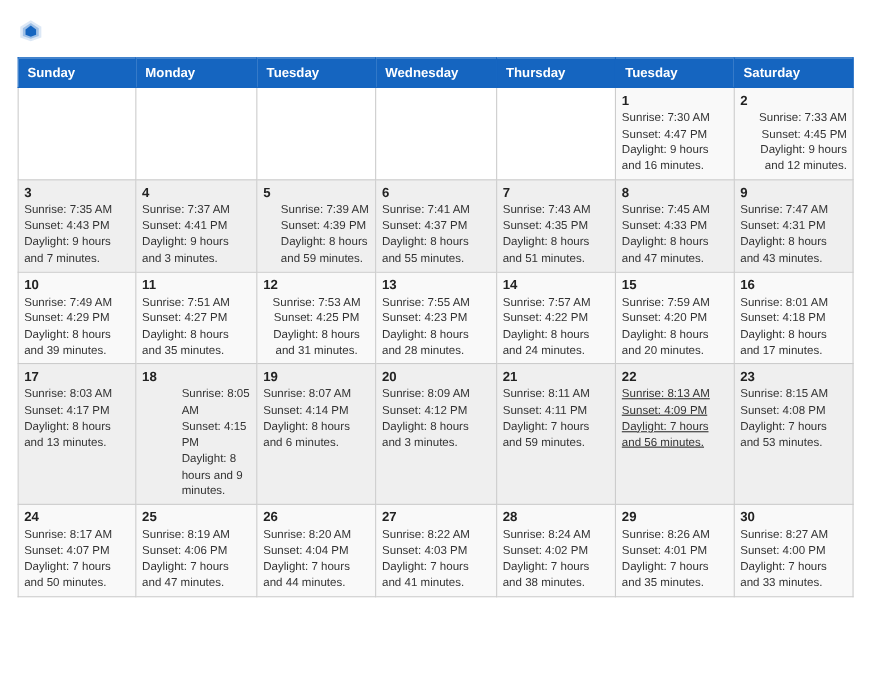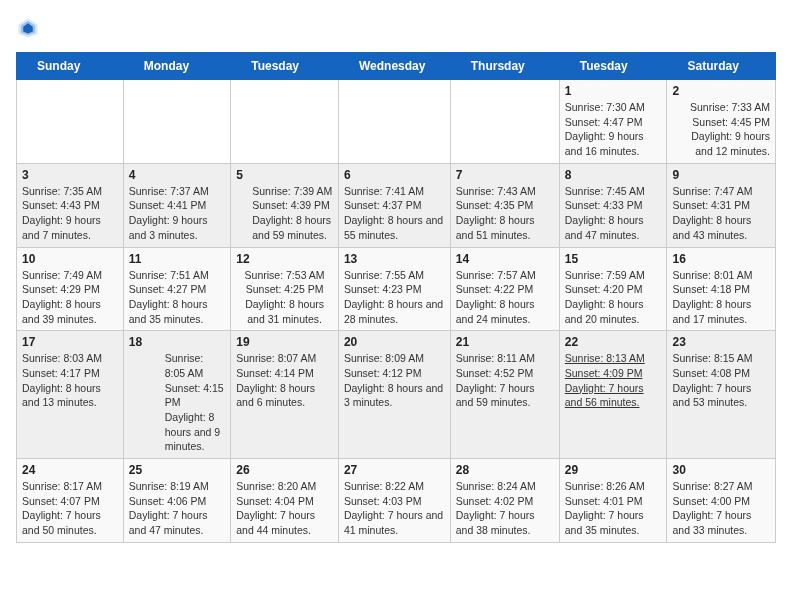--- a/index.html
+++ b/index.html
@@ -43,21 +43,21 @@
       color: #555;
     }
     .calendar {
       width: 100%;
       border-collapse: collapse;
       font-size: 11px;
     }
     .calendar thead th {
       background: #1565c0;
       color: #fff;
-      padding: 6px 20px;
+      padding: 6px 8px;
       text-align: left;
       font-size: 12px;
       font-weight: bold;
       border: 1px solid #1565c0;
     }
     .calendar tbody td {
       border: 1px solid #ccc;
       vertical-align: top;
       padding: 4px 5px;
       width: 113px;
@@ -247,21 +247,21 @@
         </td>
         <td>
           <div class="day-num">20</div>
           <div class="day-info" style="white-space: pre-line;">Sunrise: 8:09 AM
 Sunset: 4:12 PM
 Daylight: 8 hours and 3 minutes.</div>
         </td>
         <td>
           <div class="day-num">21</div>
           <div class="day-info" style="white-space: pre-line;">Sunrise: 8:11 AM
-Sunset: 4:52 PM
+Sunset: 4:11 PM
 Daylight: 7 hours and 59 minutes.</div>
         </td>
         <td>
           <div class="day-num">22</div>
           <div class="day-info" style="white-space: pre-line; text-decoration: underline;">Sunrise: 8:13 AM
 Sunset: 4:09 PM
 Daylight: 7 hours and 56 minutes.</div>
         </td>
         <td>
           <div class="day-num">23</div>

